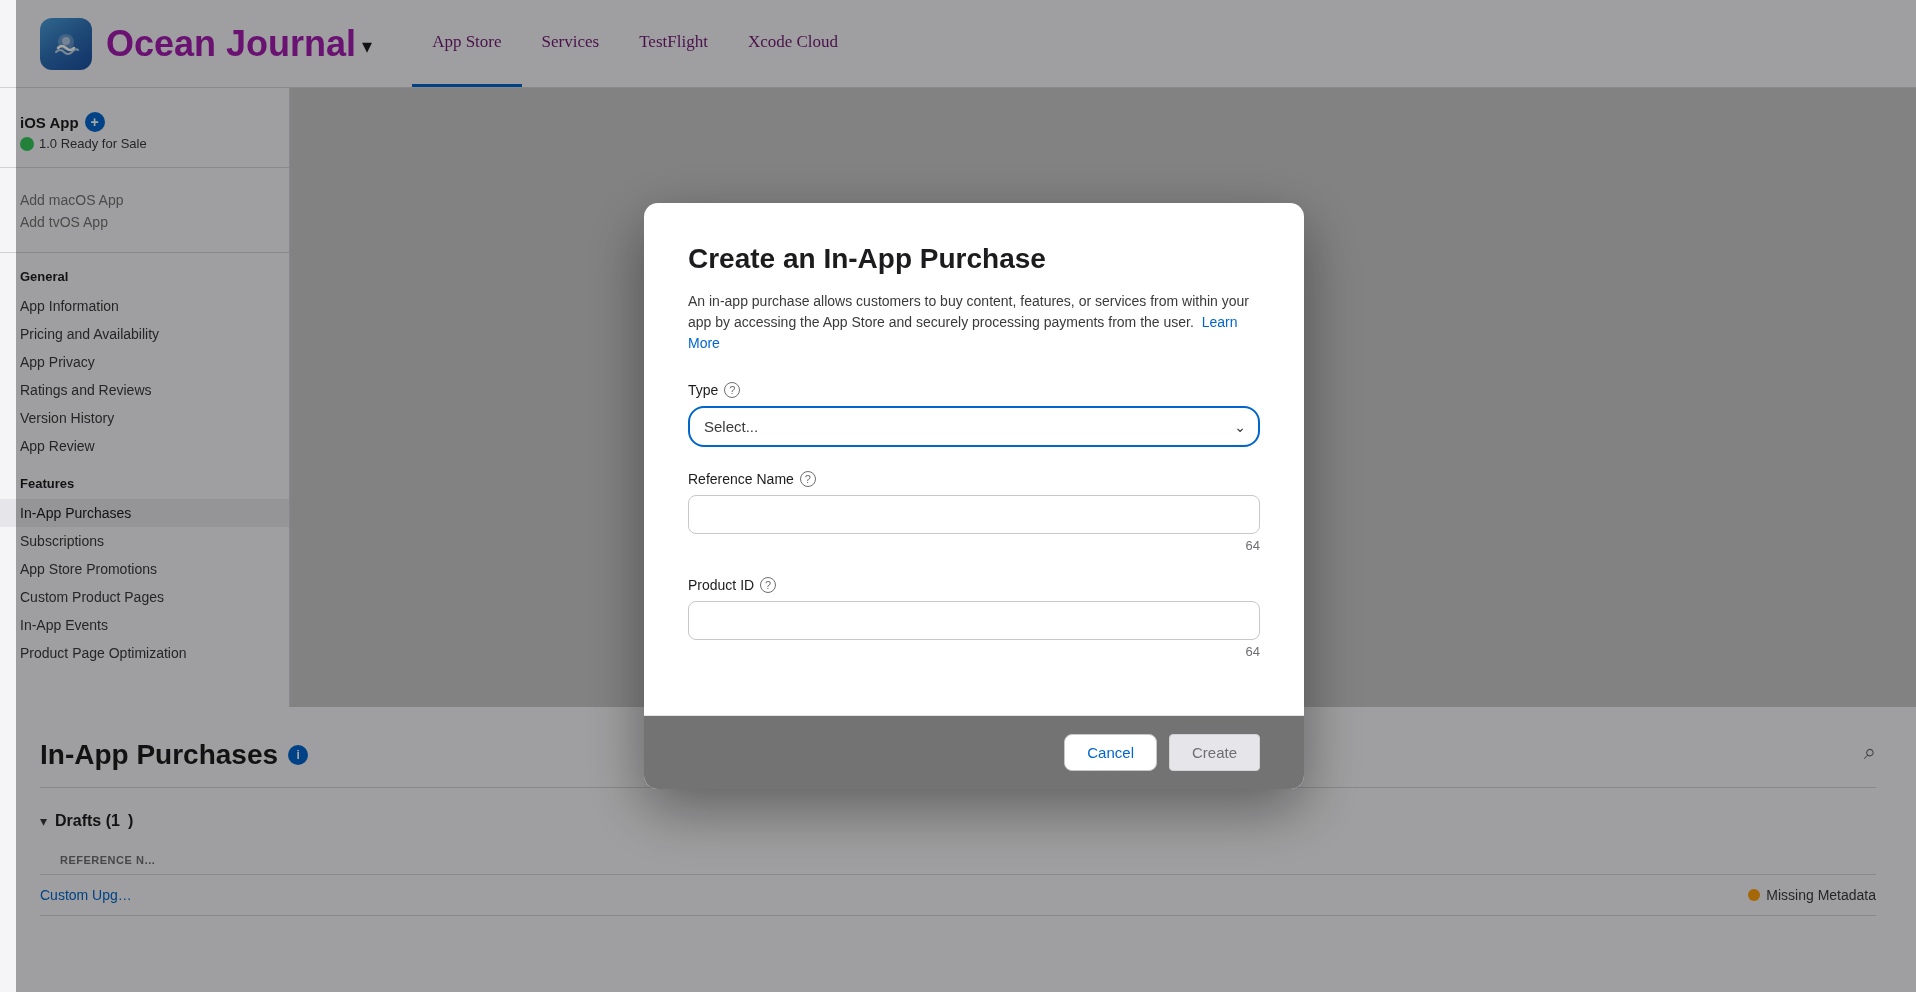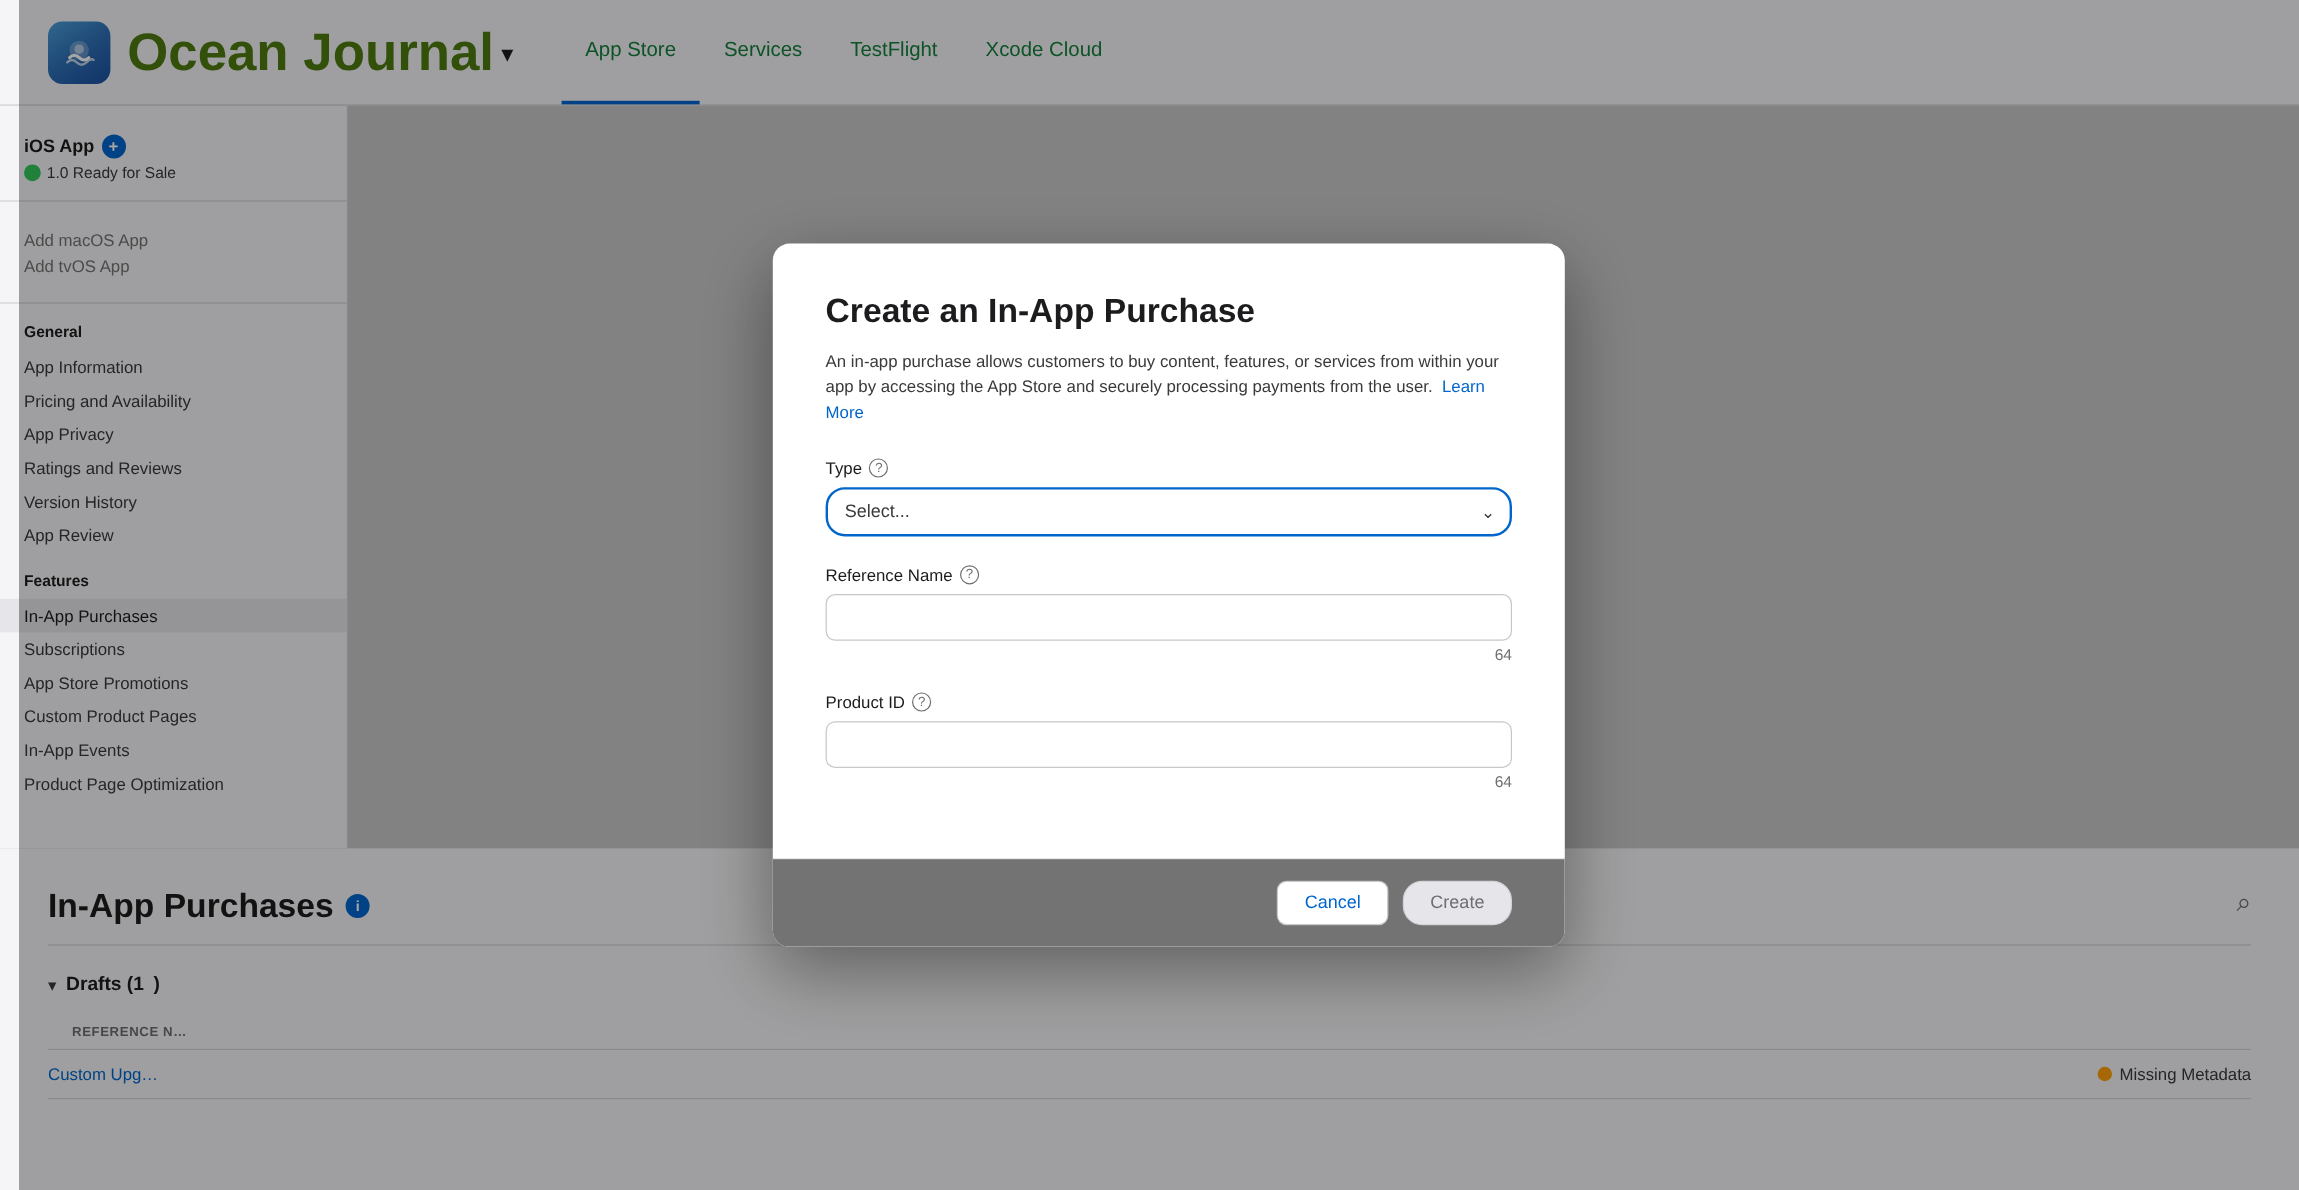--- a/index.html
+++ b/index.html
@@ -34,47 +34,48 @@
       flex-shrink: 0;
     }
     .app-icon svg { width: 32px; height: 32px; }
     .app-title-area {
       display: flex;
       align-items: center;
       gap: 6px;
       margin-right: 40px;
     }
     .app-title {
-      font-size: 44px;
+      font-size: 36px;
       font-weight: 700;
-      color: #4d7c0f;
+      color: #a21caf;
       text-align: center;
     }
     .chevron-down {
       color: #1c1c1e;
       font-size: 20px;
       margin-top: 4px;
     }
     .nav-tabs {
       display: flex;
       align-items: center;
       gap: 0;
       height: 100%;
     }
     .nav-tab {
       font-size: 17px;
       font-weight: 400;
-      color: #15803d;
+      color: #701a75;
       padding: 0 20px;
       height: 100%;
       display: flex;
       align-items: center;
       cursor: pointer;
       border-bottom: 3px solid transparent;
       text-decoration: none;
+      font-family: Liberation Serif, serif;
     }
     .nav-tab.active {
       border-bottom: 3px solid #0066cc;
       font-weight: 500;
     }
 
     
     .main-layout {
       display: flex;
       height: calc(992px - 88px);
@@ -385,21 +386,21 @@
       border-radius: 8px;
       cursor: pointer;
     }
     .btn-create {
       padding: 9px 22px;
       font-size: 15px;
       font-weight: 400;
       color: #6e6e73;
       background: #e5e5ea;
       border: 1px solid #d1d1d6;
-      border-radius: 16px;
+      border-radius: 4px;
       cursor: not-allowed;
     }
   </style>
 </head>
 <body>
 
 <nav class="top-nav">
   <div class="app-icon">
     <svg viewBox="0 0 32 32" fill="none" xmlns="http://www.w3.org/2000/svg">
       <circle cx="16" cy="14" r="8" fill="rgba(255,255,255,0.25)"></circle>

